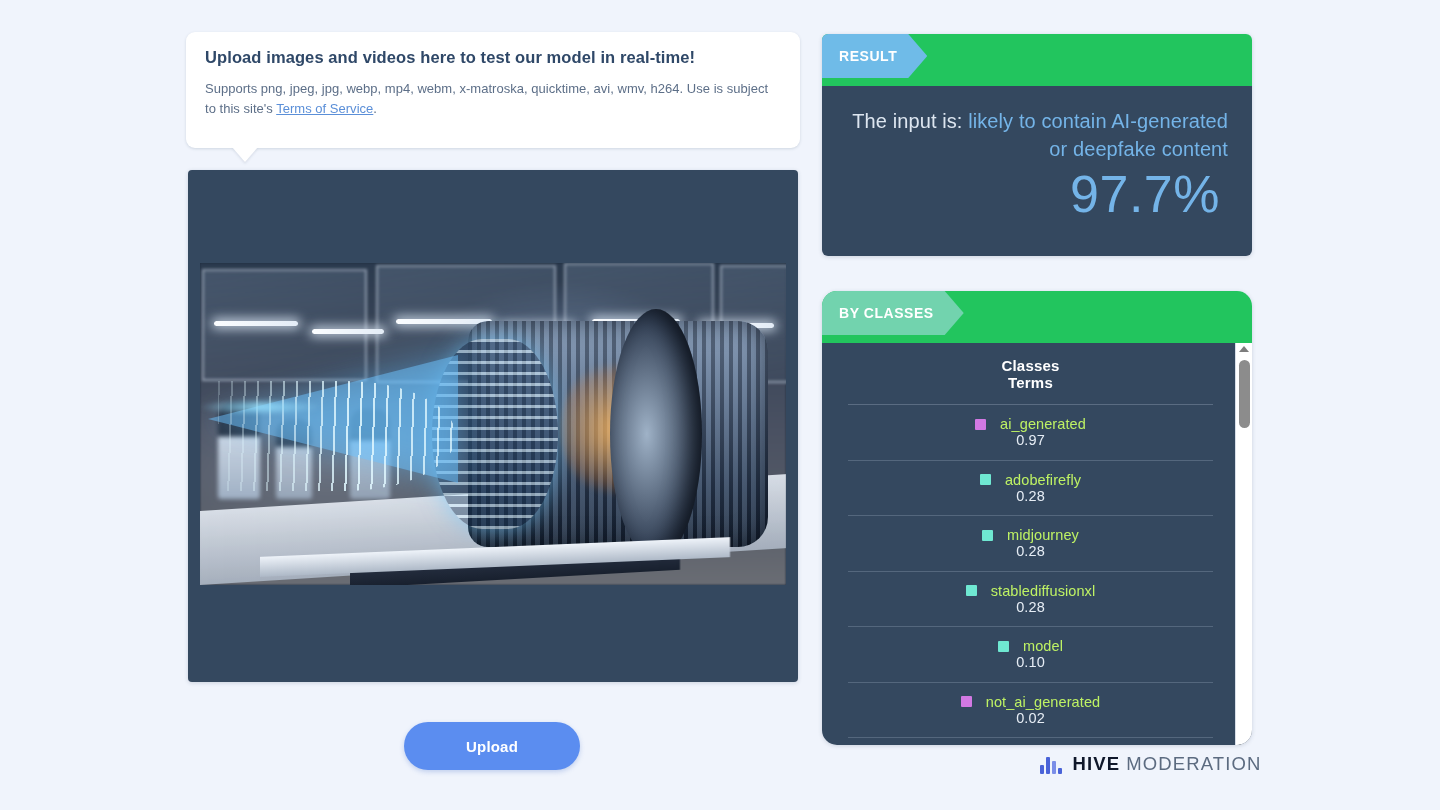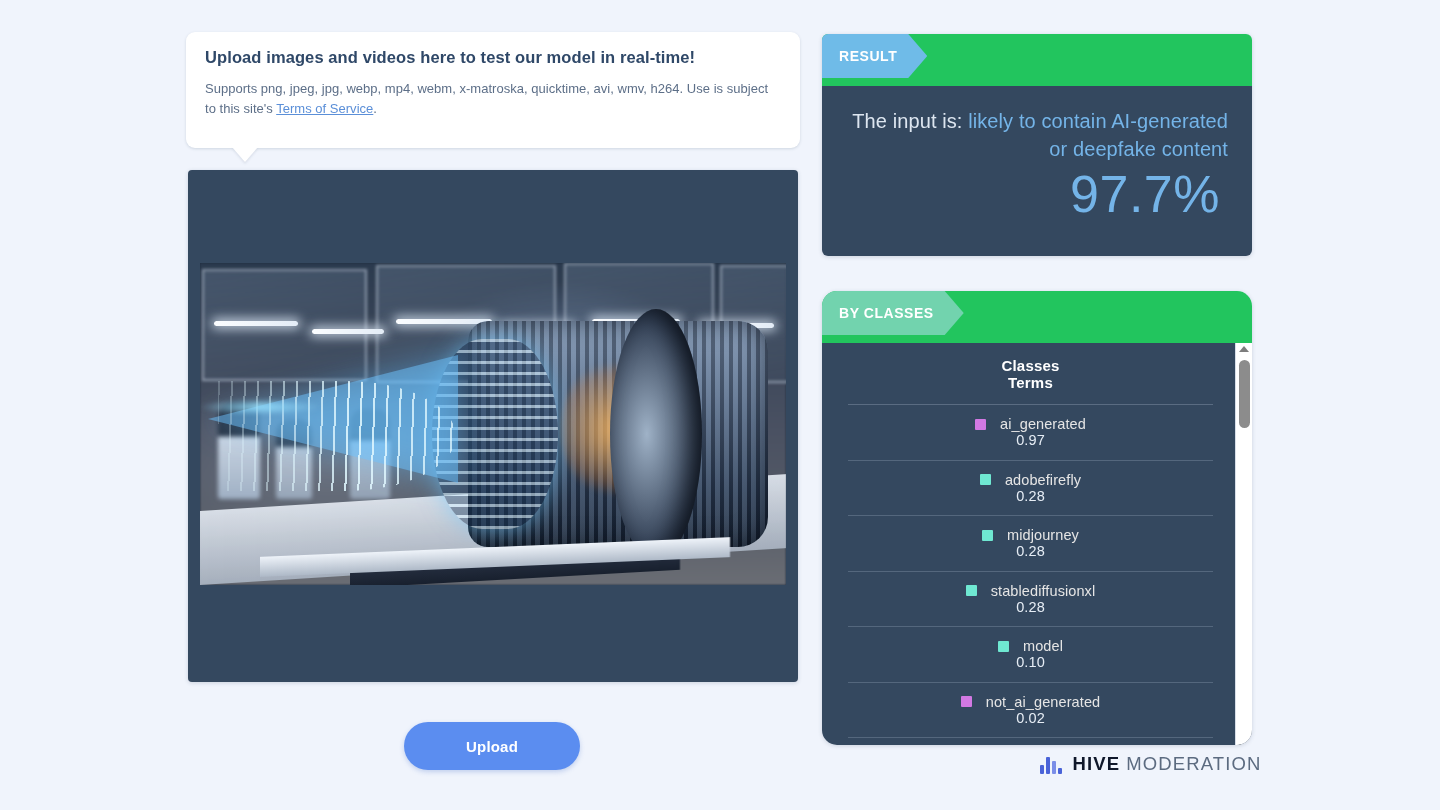--- a/index.html
+++ b/index.html
@@ -222,21 +222,21 @@
     height: 55.5px;
     border-bottom: 1px solid rgba(200,214,232,.22);
     flex-direction: column;
   }
   .t-head { height: 62px; border-bottom: 1px solid rgba(200,214,232,.26); }
   .t-head .t-label, .t-head .t-score {
     font-size: 15px; font-weight: bold; color: #ffffff; letter-spacing: .2px;
   }
   .t-left { display: flex; align-items: center; gap: 14px; }
   .swatch { width: 11px; height: 11px; border-radius: 1px; flex: none; }
-  .t-label { font-size: 14.5px; color: #e5e5e5; letter-spacing: .1px; }
+  .t-label { font-size: 14.5px; color: #bef264; letter-spacing: .1px; }
   .t-score { font-size: 14.5px; color: #e6edf5; letter-spacing: .1px; }
 
   .scrollbar {
     width: 17px; background: #ffffff;
     display: flex; flex-direction: column; align-items: center;
     justify-content: space-between;
     padding: 3px 0; flex: none;
     border-left: 1px solid #d7dee8;
   }
   .sb-arrow { width: 0; height: 0; flex: none; }

